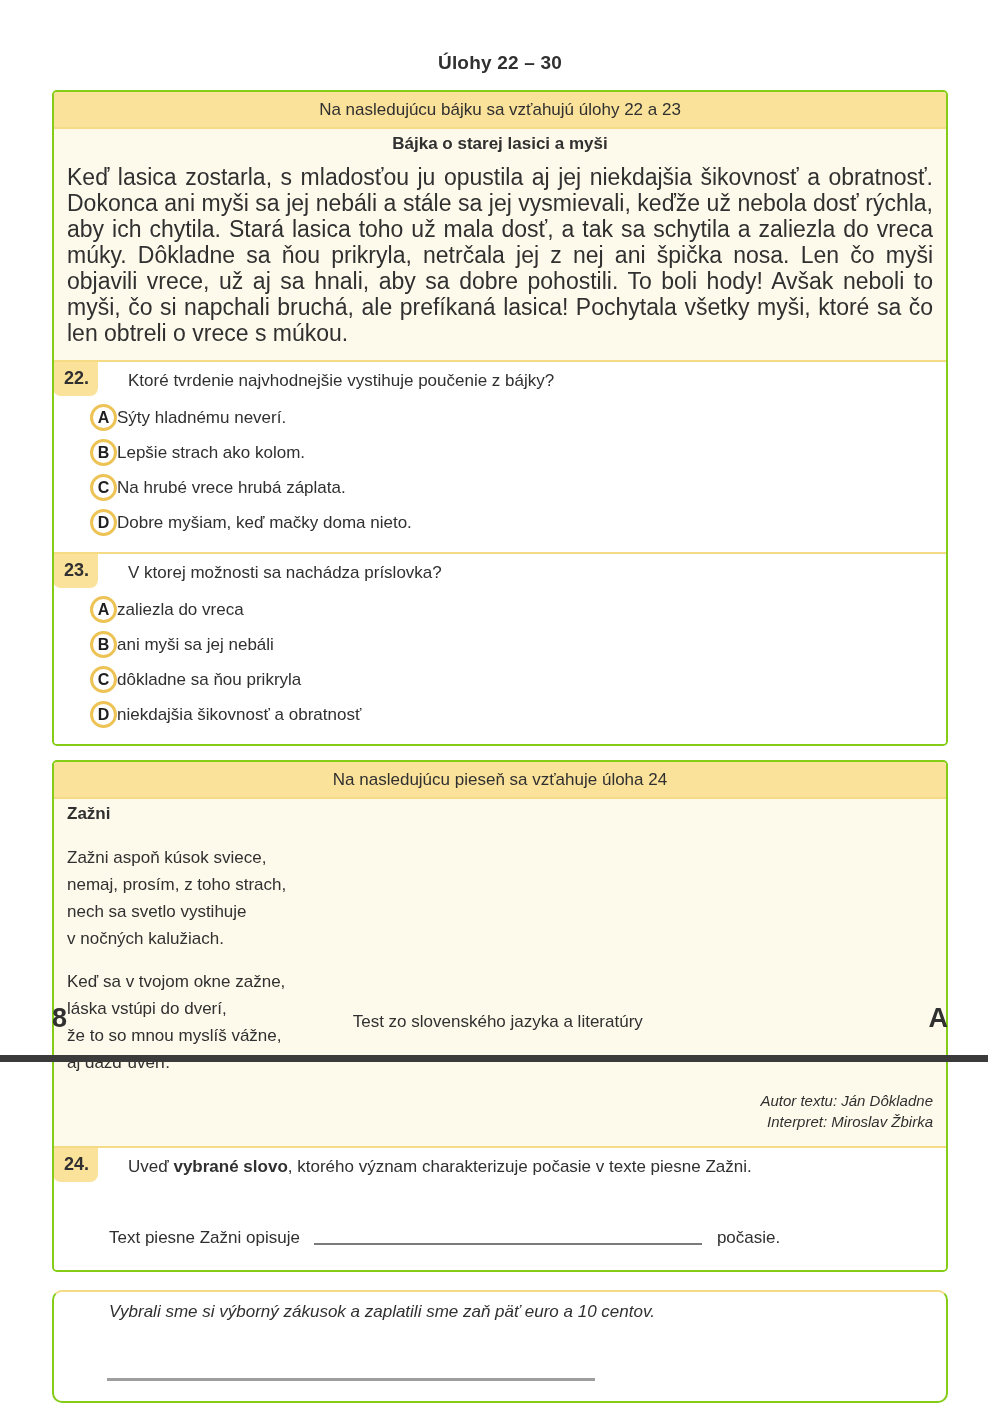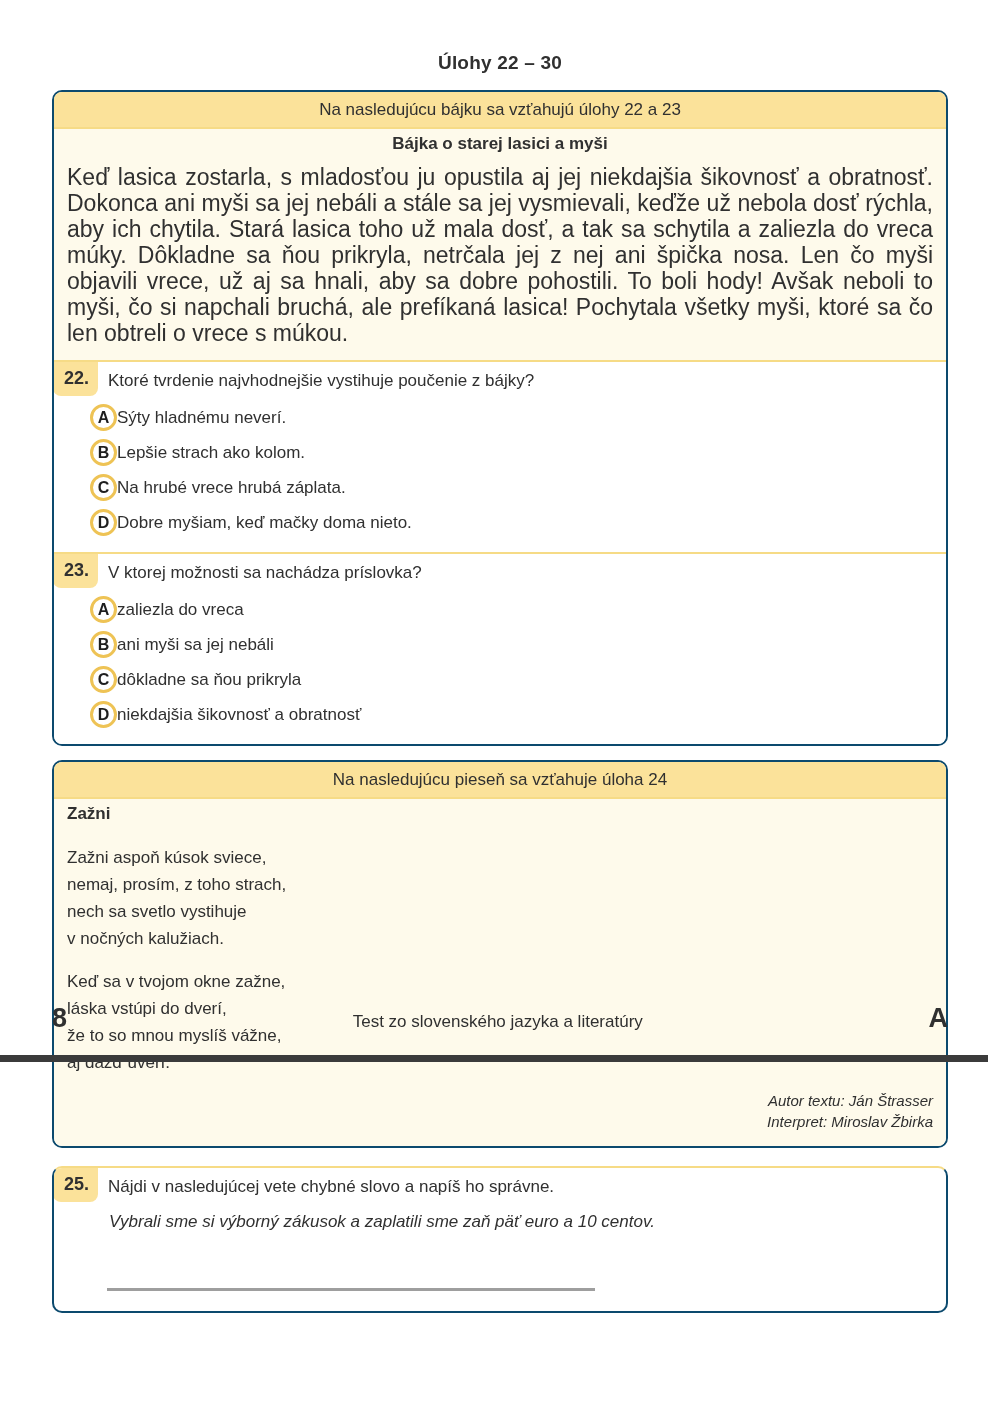--- a/index.html
+++ b/index.html
@@ -16,22 +16,22 @@
   .page-title {
     text-align:center;
     font-size:19px;
     font-weight:bold;
     padding-top:52px;
     letter-spacing:.2px;
   }
 
   .container {
     margin:0 52px;
-    border:2px solid #0c4a6e;
-    border-radius:10px;
+    border:2px solid #84cc16;
+    border-radius:5px;
     background:#ffffff;
     overflow:hidden;
   }
   .container-fable { margin-top:16px; }
   .container-song  { margin-top:14px; }
 
   .box-header {
     background:#FBE29A;
     text-align:center;
     font-size:17px;
@@ -54,21 +54,21 @@
     line-height:26px;
     text-align:justify;
   }
 
   .question-section {
     background:#ffffff;
     border-top:2px solid #F6DB86;
     padding-bottom:8px;
     position:relative;
   }
-  .q-head { display:flex; align-items:flex-start; }
+  .q-head { display:flex; align-items:flex-start;gap:20px; }
   .q-badge {
     flex:none;
     background:#FBE29A;
     font-weight:bold;
     font-size:18px;
     padding:6px 9px 7px 11px;
     border-radius:0 0 8px 8px;
     margin-left:-1px;
   }
   .q-text {
@@ -227,32 +227,39 @@
         <div>nech sa svetlo vystihuje</div>
         <div>v nočných kalužiach.</div>
       </div>
       <div class="song-verse">
         <div>Keď sa v tvojom okne zažne,</div>
         <div>láska vstúpi do dverí,</div>
         <div>že to so mnou myslíš vážne,</div>
         <div>aj dážď uverí.</div>
       </div>
       <div class="song-credits">
-        <div>Autor textu: Ján Štrasser</div>
+        <div>Autor textu: Ján Dôkladne</div>
         <div>Interpret: Miroslav Žbirka</div>
       </div>
     </div>
 
+    <div class="question-section">
+      <div class="q-head">
+        <span class="q-badge">24.</span>
+        <span class="q-text"><span>Uveď </span><b>vybrané slovo</b><span>, ktorého význam charakterizuje počasie v texte piesne Zažni.</span></span>
+      </div>
+      <div class="fill-row">
+        <span>Text piesne Zažni opisuje</span>
+        <span class="blank-line"></span>
+        <span>počasie.</span>
+      </div>
+    </div>
   </section>
 
   <section class="container container-q25 question-section" style="border-top:2px solid #F6DB86;">
-    <div class="q-head">
-      <span class="q-badge">25.</span>
-      <span class="q-text">Nájdi v nasledujúcej vete chybné slovo a napíš ho správne.</span>
-    </div>
     <p class="q-sentence">Vybrali sme si výborný zákusok a zaplatili sme zaň päť euro a 10 centov.</p>
     <div class="answer-line"></div>
   </section>
 
   <footer>
     <span class="footer-page-number">8</span>
     <span class="footer-center">Test zo slovenského jazyka a literatúry</span>
     <span class="footer-variant">A</span>
   </footer>
 

